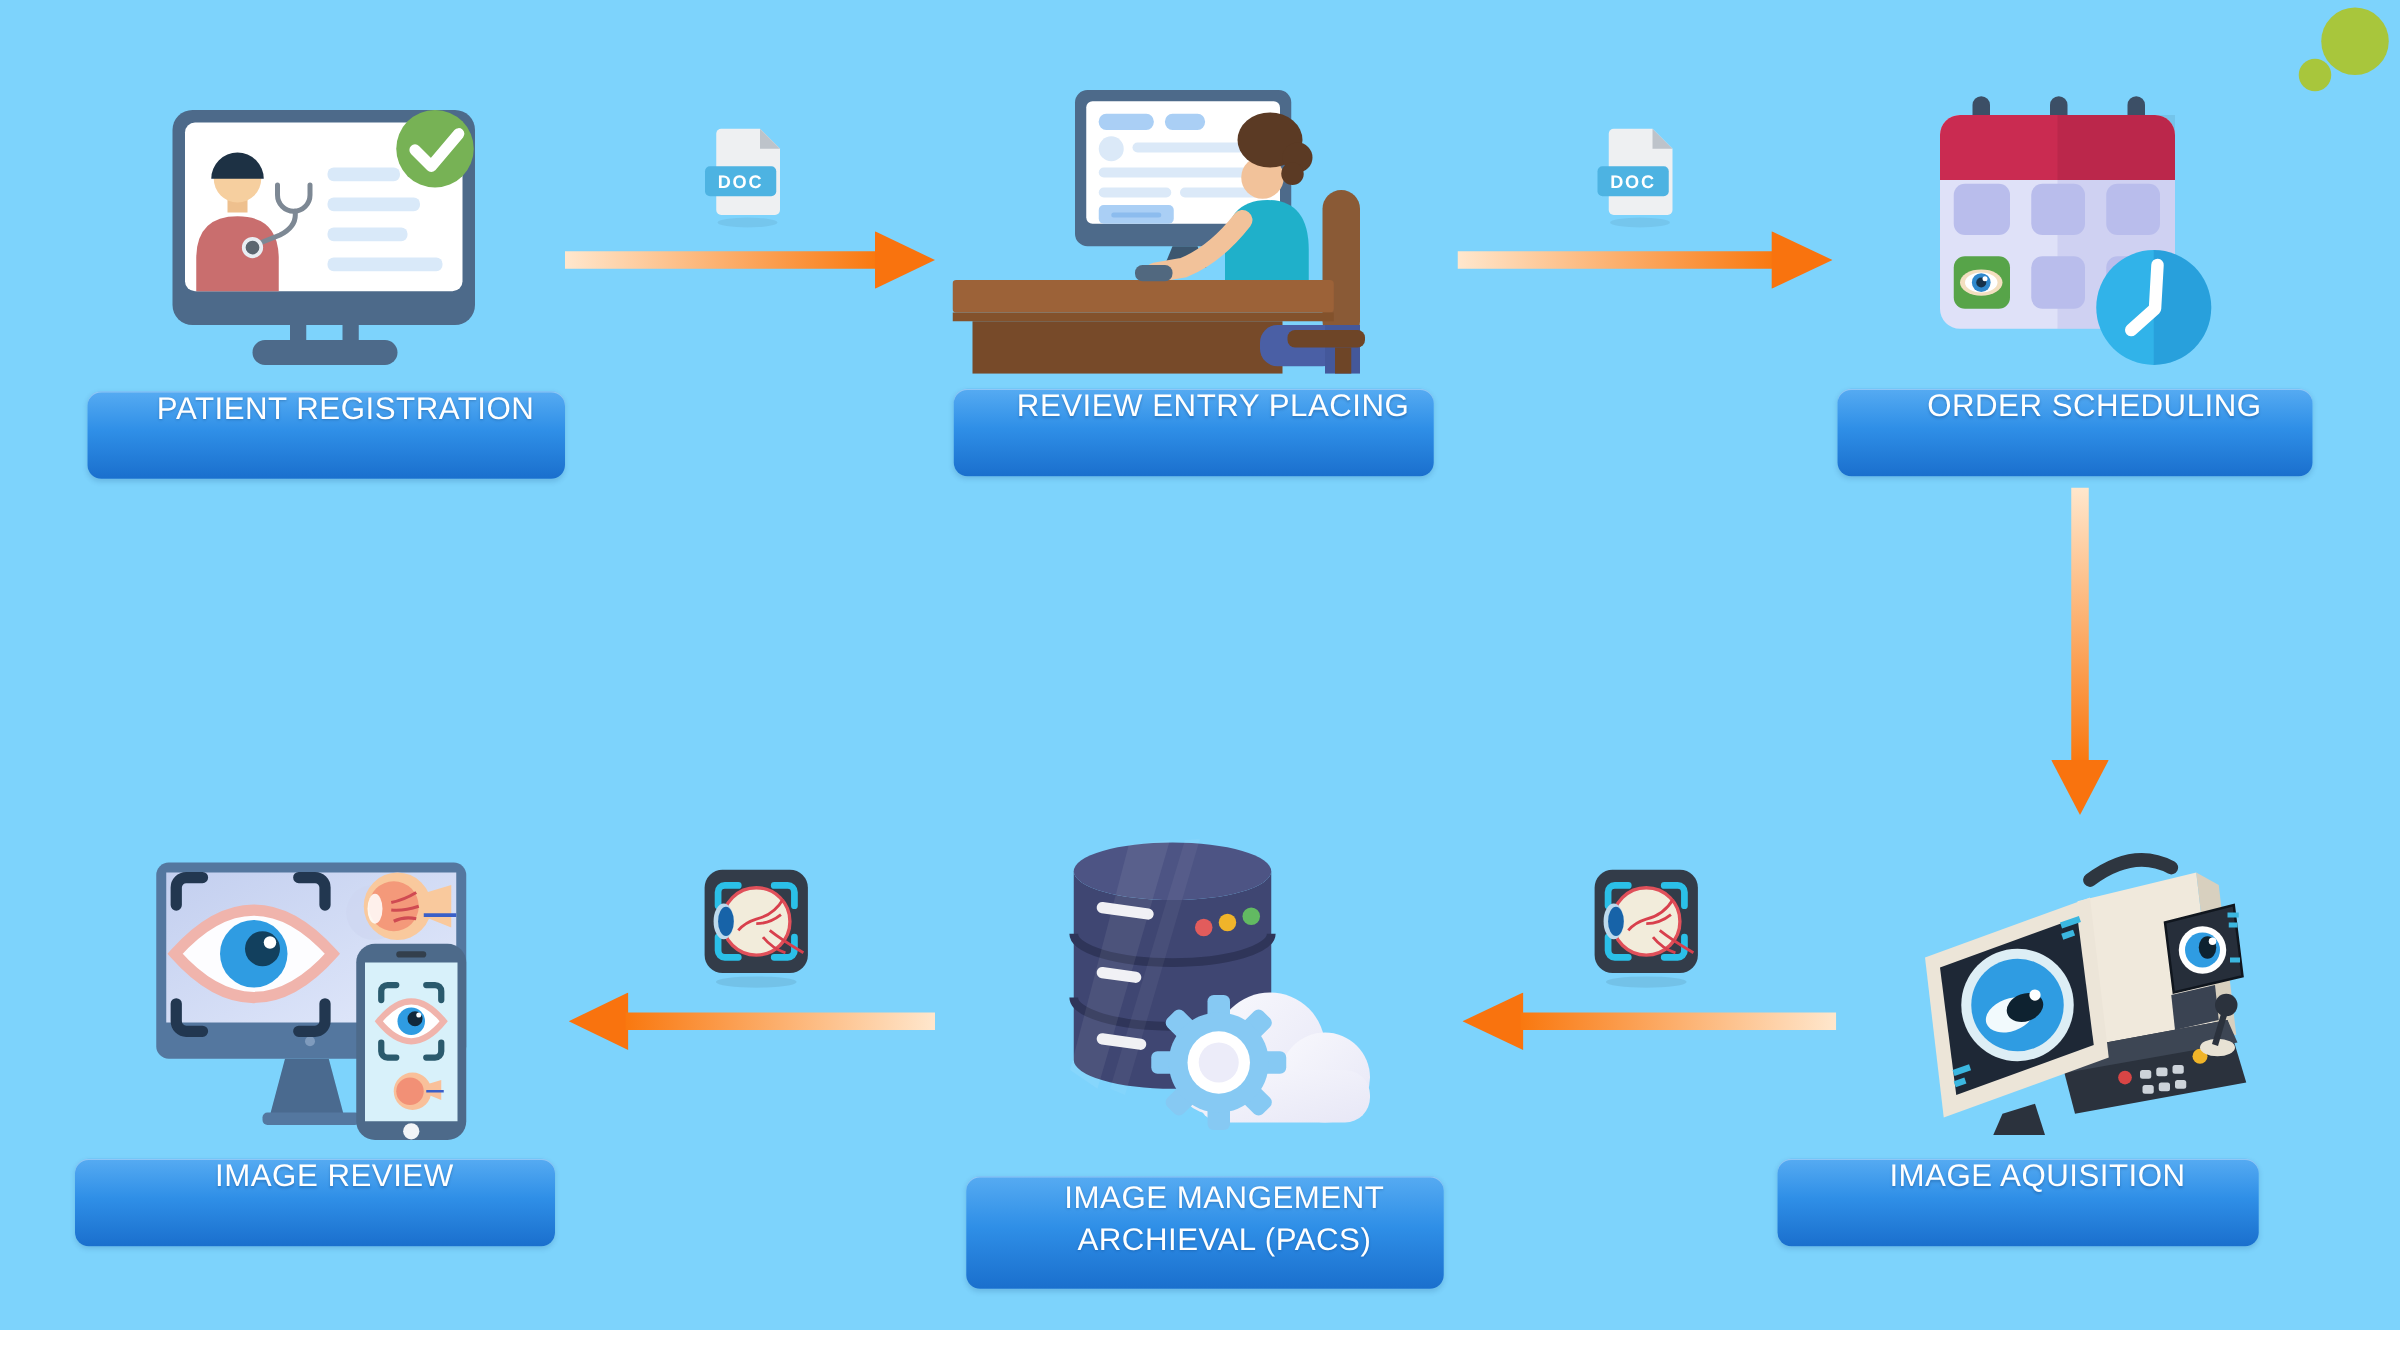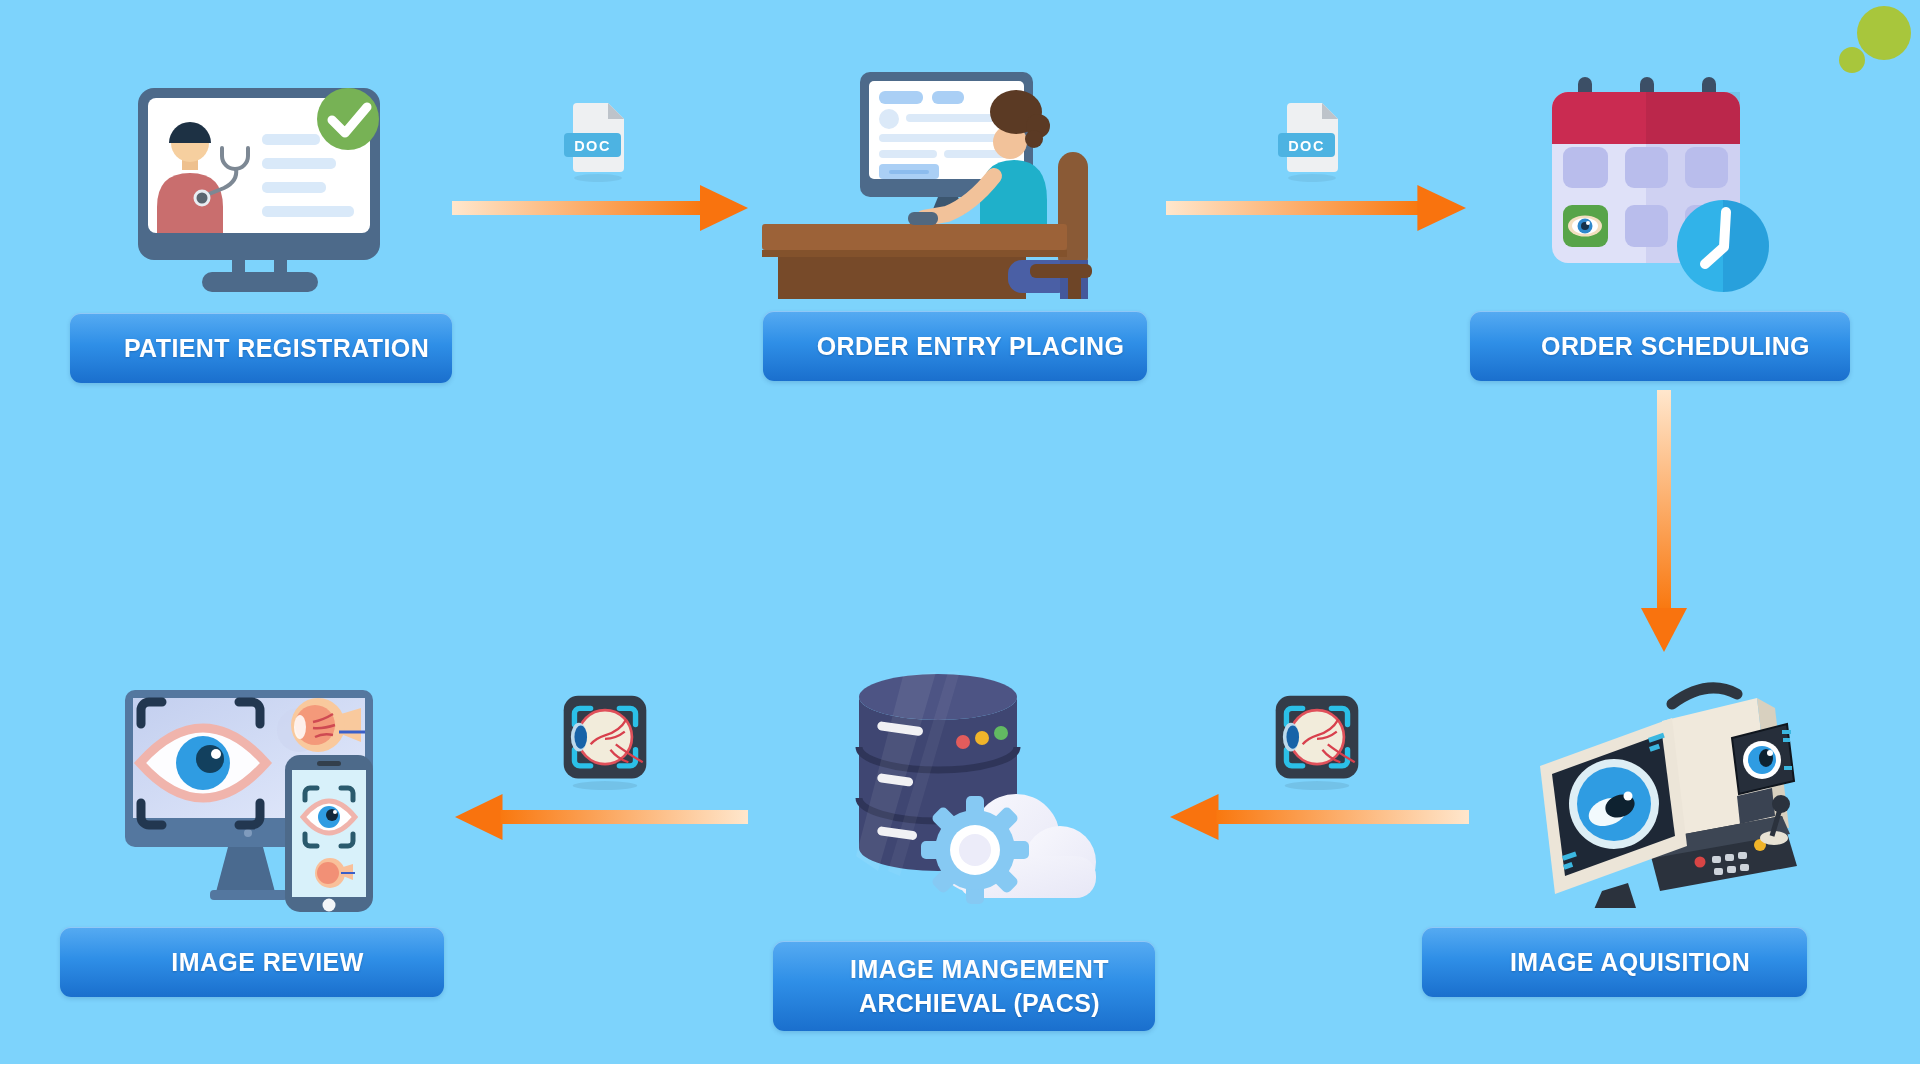--- a/index.html
+++ b/index.html
@@ -2,25 +2,25 @@
 <html><head>
 <meta charset="utf-8">
 <style>
   * { margin:0; padding:0; box-sizing:border-box; }
   html,body { background:#ffffff; }
   body { font-family:"Liberation Sans", sans-serif; }
   #stage { position:relative; width:1920px; height:1064px; background:#7dd3fc; overflow:hidden; }
   .abs { position:absolute; }
   .label-pill {
     position:absolute;
-    display:flex; flex-direction:column; align-items:center; justify-content:center;
+    display:flex; flex-direction:column; align-items:center; justify-content:flex-start;
     background:linear-gradient(180deg,#56abf2 0%,#2f8fe7 45%,#1a6fcd 100%);
     border-radius:11px;
     box-shadow:0 2px 4px rgba(20,70,130,0.18), inset 0 1px 0 rgba(255,255,255,0.35);
-    color:#ffffff; font-weight:bold; font-size:25px; letter-spacing:0.4px;
+    color:#ffffff; font-weight:normal; font-size:25px; letter-spacing:0.4px;
     text-align:center; text-shadow:0 1px 2px rgba(10,50,100,0.30);padding-left:31px;
   }
   .label-pill.two-line { line-height:34px; font-size:25px;margin-top:24px; }
   .deco-dot { position:absolute; border-radius:50%; background:#a8c63c; }
   svg { display:block; }
   .doc-text { font-family:"Liberation Sans", sans-serif; font-weight:bold; font-size:14.5px; letter-spacing:1.5px; fill:#ffffff; }
 </style>
 </head>
 <body>
 
@@ -364,21 +364,21 @@
       <ellipse cx="21" cy="48" rx="9" ry="16" fill="#bcd9ec"></ellipse>
       <ellipse cx="23" cy="48" rx="7" ry="13" fill="#1763a8"></ellipse>
       <path d="M74,28 q-8,14 -24,18 q-10,3 -16,10 M72,42 q-10,8 -22,8 M62,56 q10,8 30,20 M56,62 q8,10 20,14" stroke="#d8404d" stroke-width="2.5" fill="none"></path>
     </g>
   </svg>
 
   <div class="label-pill" style="left:70px;top:313px;width:382px;height:70px">
     <span>PATIENT REGISTRATION</span>
   </div>
   <div class="label-pill" style="left:763px;top:311px;width:384px;height:70px">
-    <span>ORDER ENTRY PLACING</span>
+    <span>REVIEW ENTRY PLACING</span>
   </div>
   <div class="label-pill" style="left:1470px;top:311px;width:380px;height:70px">
     <span>ORDER SCHEDULING</span>
   </div>
   <div class="label-pill" style="left:1422px;top:927px;width:385px;height:70px">
     <span>IMAGE AQUISITION</span>
   </div>
   <div class="label-pill two-line" style="left:773px;top:917px;width:382px;height:90px">
     <span>IMAGE MANGEMENT</span>
     <span>ARCHIEVAL (PACS)</span>

